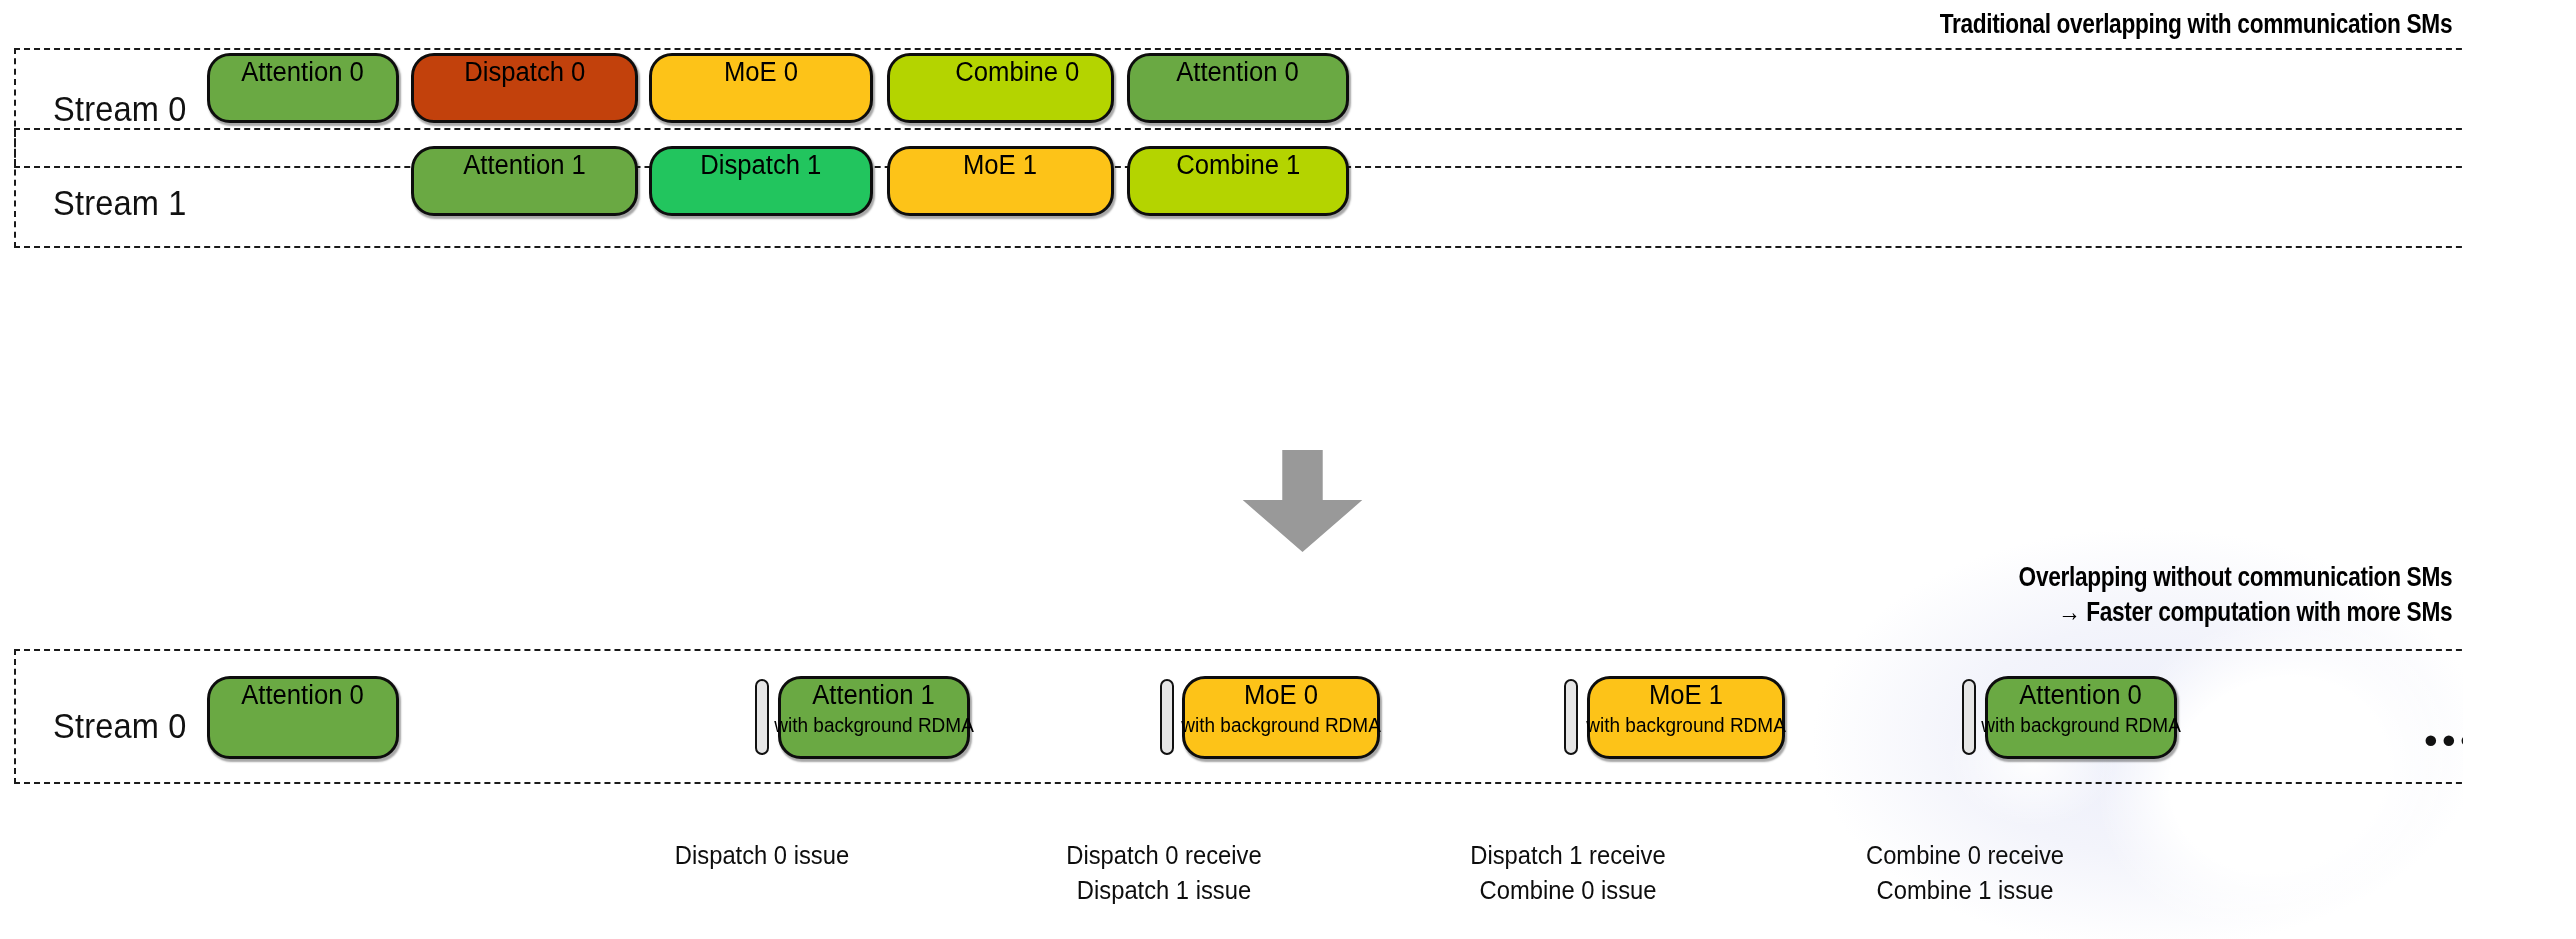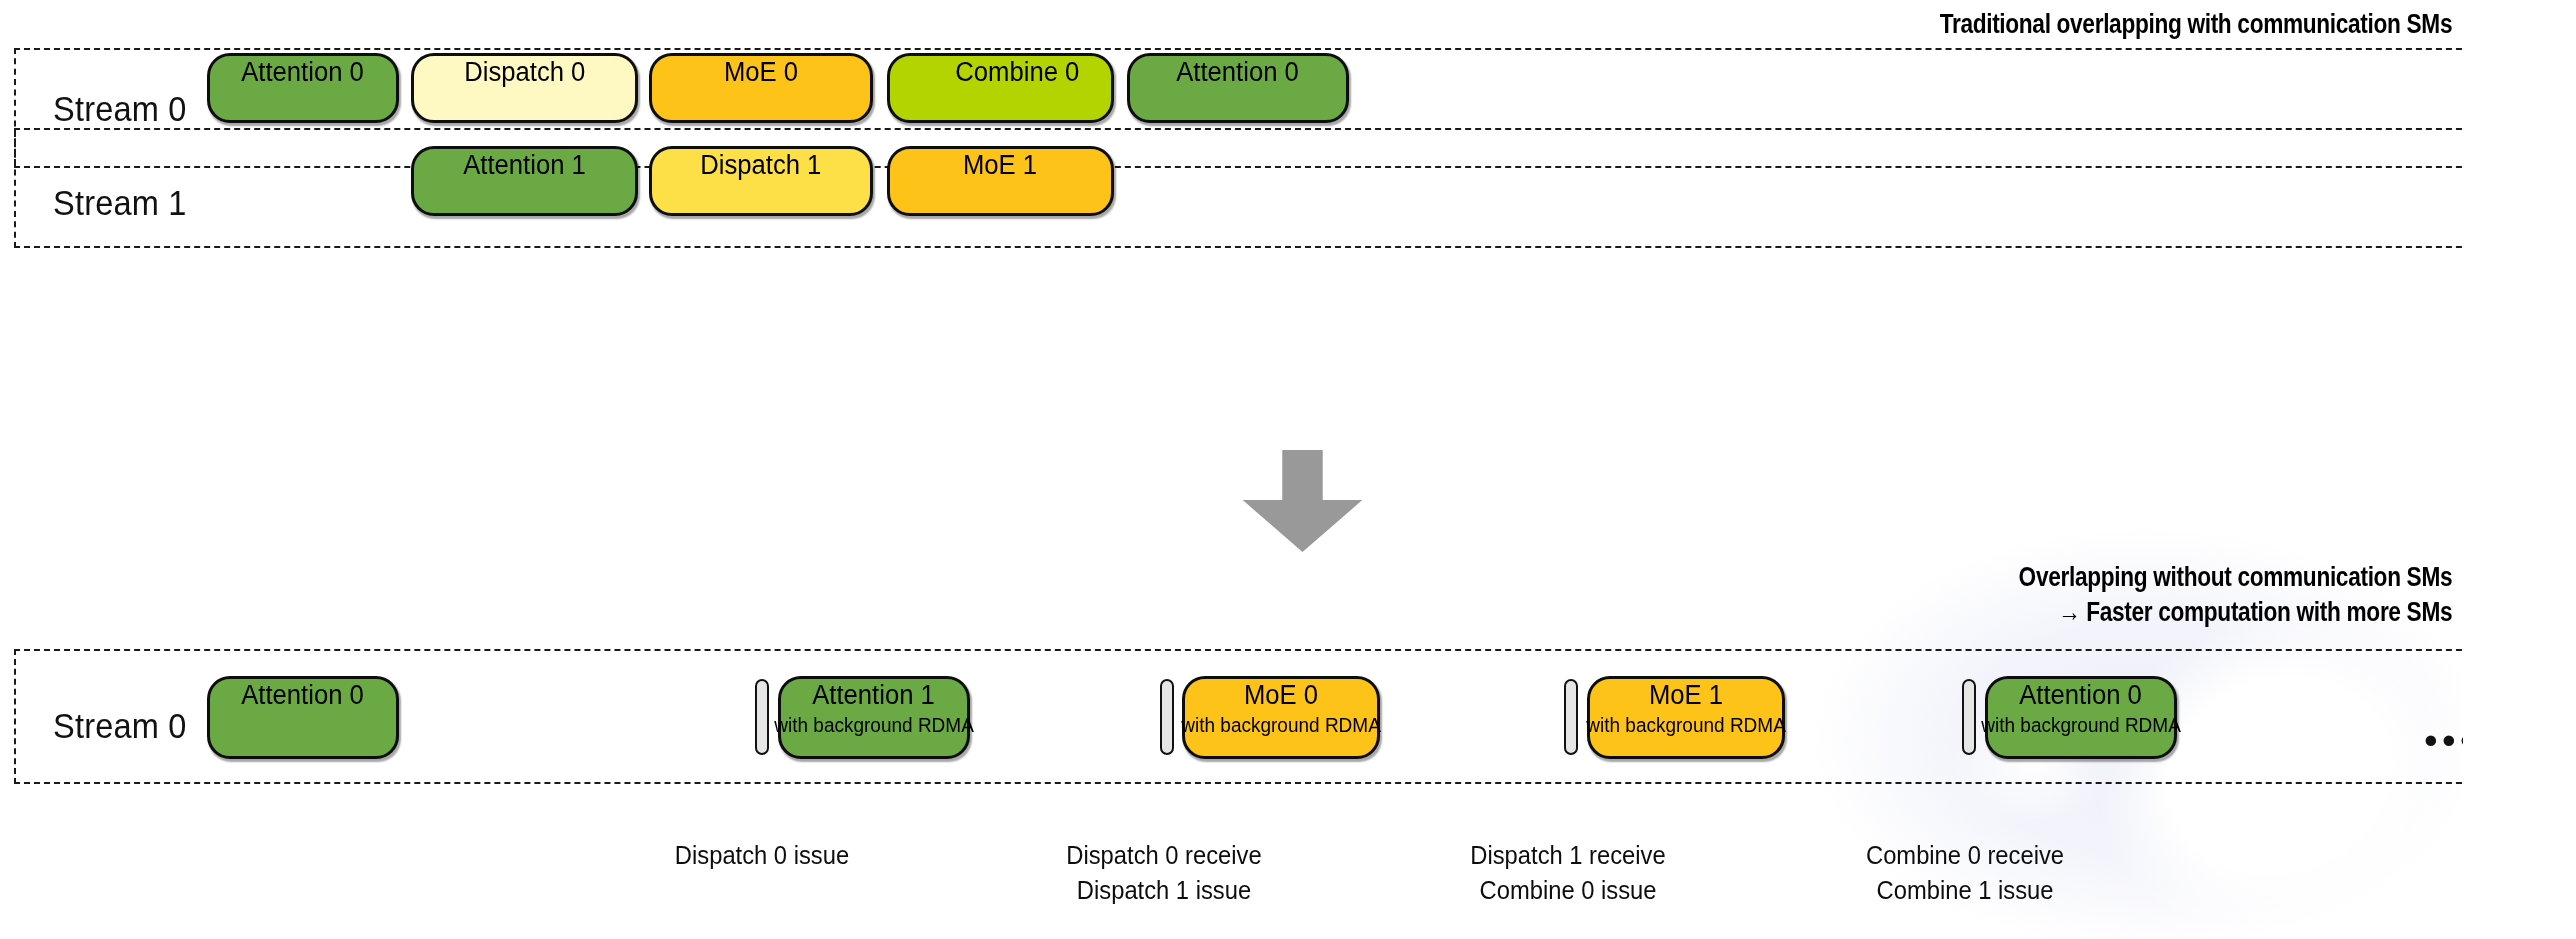--- a/index.html
+++ b/index.html
@@ -131,44 +131,47 @@
   <div class="wm wm3"></div>
 
   <div class="heading" id="heading-top">Traditional overlapping with communication SMs</div>
 
   <div class="lane" id="lane-stream0-top"></div>
   <div class="lane-label" style="left:53px;top:89px;">Stream 0</div>
 
   <div class="block" style="left:207px;top:53px;width:192px;height:70px;background:#6aa943;">
     <span class="b-title">Attention 0</span>
   </div>
-  <div class="block" style="left:411px;top:53px;width:227px;height:70px;background:#fef9c3;">
+  <div class="block" style="left:411px;top:53px;width:227px;height:70px;background:#c2410c;">
     <span class="b-title">Dispatch 0</span>
   </div>
   <div class="block" style="left:649px;top:53px;width:224px;height:70px;background:#fdc318;">
     <span class="b-title">MoE 0</span>
   </div>
   <div class="block" style="left:887px;top:53px;width:227px;height:70px;background:#b4d400;padding-left:34px;">
     <span class="b-title">Combine 0</span>
   </div>
   <div class="block" style="left:1127px;top:53px;width:222px;height:70px;background:#6aa943;">
     <span class="b-title">Attention 0</span>
   </div>
 
   <div class="lane" id="lane-stream1"></div>
   <div class="lane-label" style="left:53px;top:183px;">Stream 1</div>
 
   <div class="block" style="left:411px;top:146px;width:227px;height:70px;background:#6aa943;">
     <span class="b-title">Attention 1</span>
   </div>
-  <div class="block" style="left:649px;top:146px;width:224px;height:70px;background:#fde047;">
+  <div class="block" style="left:649px;top:146px;width:224px;height:70px;background:#22c55e;">
     <span class="b-title">Dispatch 1</span>
   </div>
   <div class="block" style="left:887px;top:146px;width:227px;height:70px;background:#fdc318;">
     <span class="b-title">MoE 1</span>
+  </div>
+  <div class="block" style="left:1127px;top:146px;width:222px;height:70px;background:#b4d400;">
+    <span class="b-title">Combine 1</span>
   </div>
 
   <svg id="down-arrow" viewBox="0 0 160 116">
     <polygon points="57,0 103,0 103,57 148,57 80,116 12,57 57,57" fill="#999999"></polygon>
   </svg>
 
   <div class="heading" id="heading-bottom">Overlapping without communication SMs
 → Faster computation with more SMs</div>
 
   <div class="lane" id="lane-stream0-bottom"></div>

